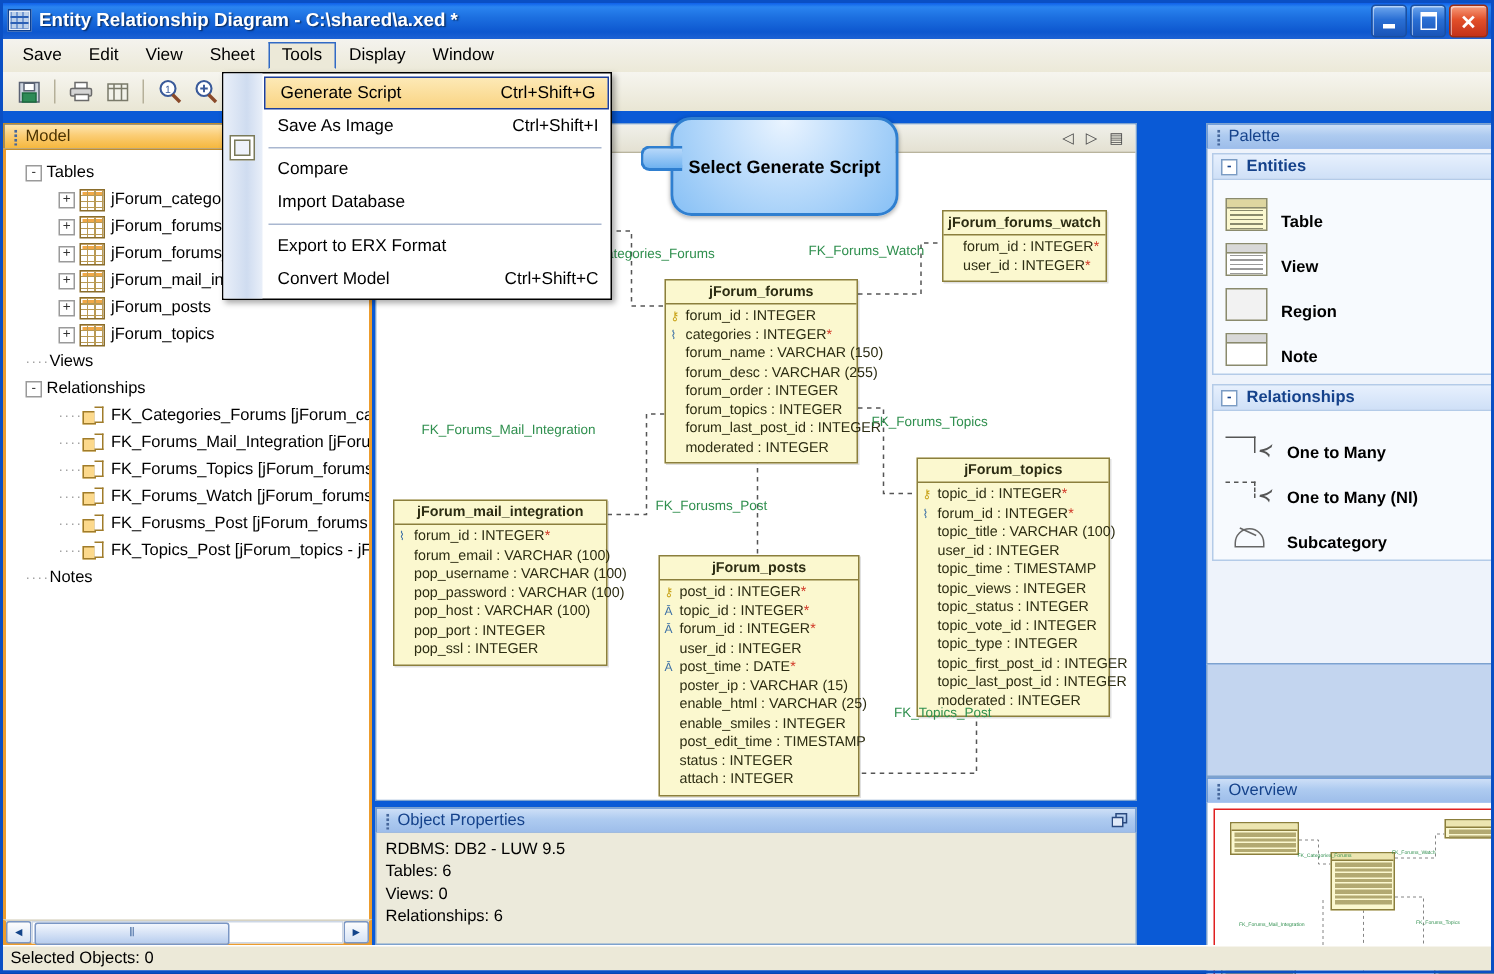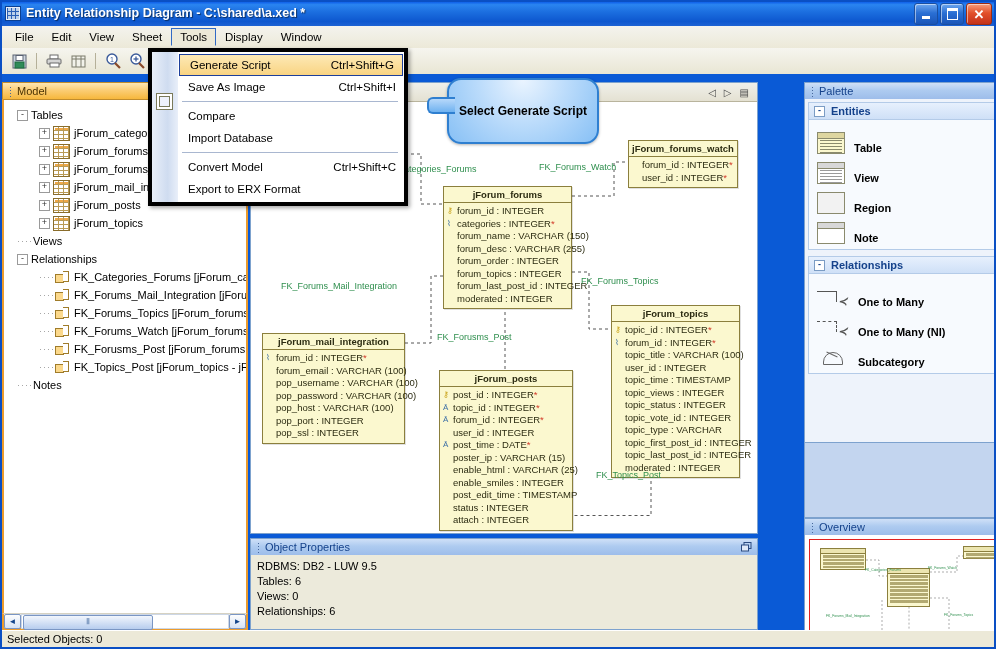--- a/index.html
+++ b/index.html
@@ -189,21 +189,21 @@
   .mlabel{position:absolute;color:#2f8f4e;font-size:3.4px;white-space:nowrap;}
 
   
   .statusbar{position:absolute;left:2px;top:630px;width:992px;height:17px;
     background:#ece9d8;border-top:1px solid #fff;box-sizing:border-box;
     display:flex;align-items:center;padding-left:5px;font-size:11px;color:#000;}
   .outer-b{position:absolute;left:0;top:0;width:996px;height:649px;border:2px solid #0a4fc4;box-sizing:border-box;pointer-events:none;}
 
   
   .dropdown{position:absolute;left:148px;top:48px;width:260px;
-    background:#fff;border:4px solid #000000;box-sizing:border-box;z-index:70;
+    background:#fff;border:1px solid #000000;box-sizing:border-box;z-index:70;
     box-shadow:2px 2px 4px rgba(0,0,0,.35);display:flex;}
   .dd-gutter{width:26px;background:linear-gradient(to right,#e9eff9,#cfdcf0 60%,#e9eff9);position:relative;}
   .dd-gutter .gico{position:absolute;left:4px;top:41px;width:15px;height:15px;border:1px solid #7a7a5a;background:#fff;}
   .dd-gutter .gico:after{content:"";position:absolute;left:2px;top:2px;width:9px;height:9px;border:1px solid #7a7a5a;background:#eef2fb;}
   .dd-items{flex:1;padding:2px 0;}
   .dd-item{height:22px;display:flex;align-items:center;padding:0 8px 0 10px;font-size:11.5px;color:#000;}
   .dd-item .lbl{flex:1;white-space:nowrap;}
   .dd-item .key{color:#000;font-size:11.5px;}
   .dd-item.sel{background:linear-gradient(to bottom,#fde9b6,#f9d483);border:1px solid #1d3f9b;margin:0 1px;height:20px;}
   .dd-sep{height:1px;background:#a9b7d0;margin:3px 6px 3px 4px;}
@@ -223,21 +223,21 @@
       <div class="wb max">
           <span></span>
         </div>
       <div class="wb close">
           <span>✕</span>
         </div>
     </div>
   </div>
 
   <div class="menubar">
-    <div class="mi">File</div>
+    <div class="mi">Save</div>
     <div class="mi">Edit</div>
     <div class="mi">View</div>
     <div class="mi">Sheet</div>
     <div class="mi open">Tools</div>
     <div class="mi">Display</div>
     <div class="mi">Window</div>
   </div>
 
   <div class="toolbar">
     <div class="tb">
@@ -595,21 +595,21 @@
                 <li>
                   <span class="kico"></span>
                   <span>topic_status : INTEGER</span>
                 </li>
                 <li>
                   <span class="kico"></span>
                   <span>topic_vote_id : INTEGER</span>
                 </li>
                 <li>
                   <span class="kico"></span>
-                  <span>topic_type : VARCHAR</span>
+                  <span>topic_type : INTEGER</span>
                 </li>
                 <li>
                   <span class="kico"></span>
                   <span>topic_first_post_id : INTEGER</span>
                 </li>
                 <li>
                   <span class="kico"></span>
                   <span>topic_last_post_id : INTEGER</span>
                 </li>
                 <li>
@@ -802,26 +802,26 @@
         <div class="dd-item">
           <span class="lbl">Compare</span>
           <span class="key"></span>
         </div>
         <div class="dd-item">
           <span class="lbl">Import Database</span>
           <span class="key"></span>
         </div>
         <div class="dd-sep"></div>
         <div class="dd-item">
+          <span class="lbl">Export to ERX Format</span>
+          <span class="key"></span>
+        </div>
+        <div class="dd-item">
           <span class="lbl">Convert Model</span>
           <span class="key">Ctrl+Shift+C</span>
-        </div>
-        <div class="dd-item">
-          <span class="lbl">Export to ERX Format</span>
-          <span class="key"></span>
         </div>
       </div>
   </div>
 
   <div class="statusbar">
     <span>Selected Objects: 0</span>
   </div>
 
   <div class="outer-b"></div>
 </div>

